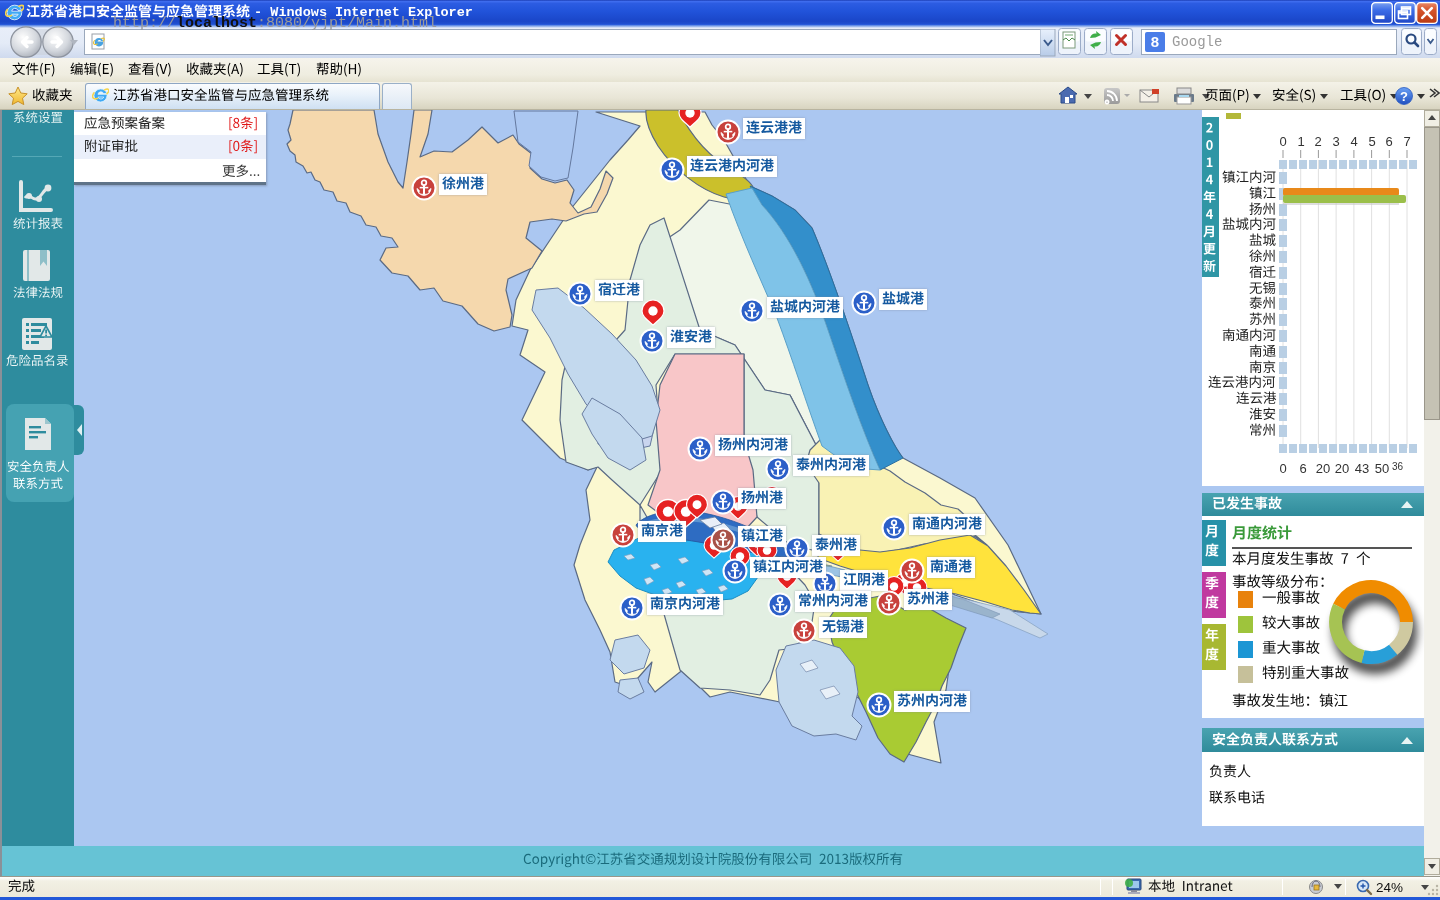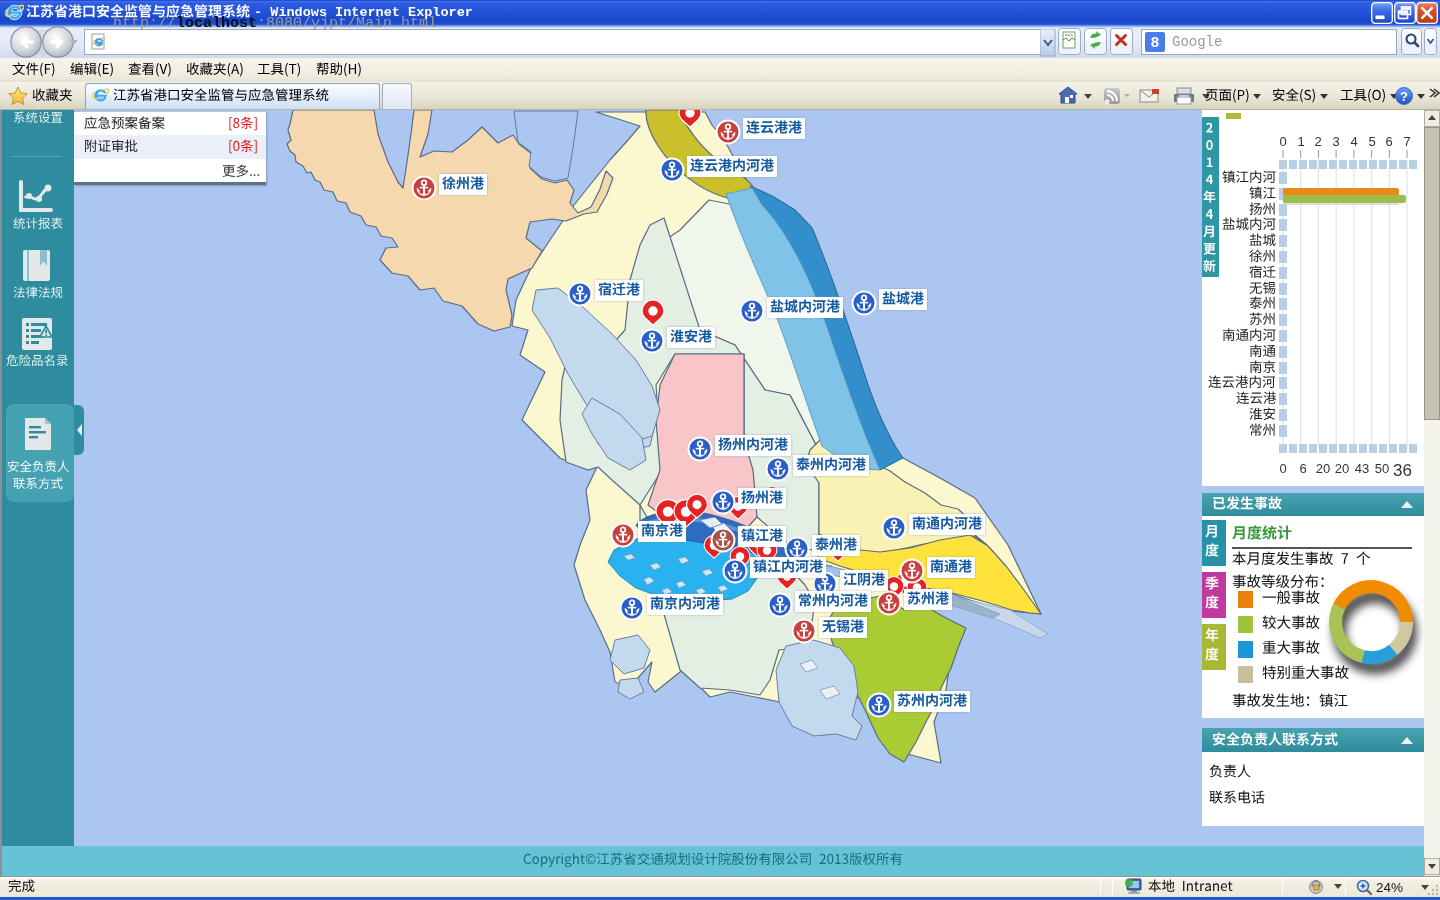--- a/index.html
+++ b/index.html
@@ -1320,21 +1320,21 @@
       <use href="#gR5E38" x="0"></use>
       <use href="#gR5DDE" x="1000"></use>
     </g>
   </svg>
 <div class="abs" style="left:1283px;top:461px;width:20px;text-align:center;font-size:13px;color:#333;margin-left:-10px">0</div>
 <div class="abs" style="left:1303px;top:461px;width:20px;text-align:center;font-size:13px;color:#333;margin-left:-10px">6</div>
 <div class="abs" style="left:1323px;top:461px;width:20px;text-align:center;font-size:13px;color:#333;margin-left:-10px">20</div>
 <div class="abs" style="left:1342px;top:461px;width:20px;text-align:center;font-size:13px;color:#333;margin-left:-10px">20</div>
 <div class="abs" style="left:1362px;top:461px;width:20px;text-align:center;font-size:13px;color:#333;margin-left:-10px">43</div>
 <div class="abs" style="left:1382px;top:461px;width:20px;text-align:center;font-size:13px;color:#333;margin-left:-10px">50</div>
-<div class="abs" style="left:1402px;top:461px;width:20px;text-align:right;font-size:17px;color:#333;margin-left:-10px">36</div>
+<div class="abs" style="left:1402px;top:461px;width:20px;text-align:left;font-size:10px;color:#333;margin-left:-10px">36</div>
 <div class="abs" style="left:1202px;top:493px;width:222px;height:23px;background:linear-gradient(180deg,#49a3b0,#2f8b9b)"></div>
 <svg class="t " style="left:1212px;top:496px" width="70" height="18">
     <g fill="#ffffff" transform="translate(0,12.32) scale(0.014000,-0.014000)">
       <use href="#gB5DF2" x="0"></use>
       <use href="#gB53D1" x="1000"></use>
       <use href="#gB751F" x="2000"></use>
       <use href="#gB4E8B" x="3000"></use>
       <use href="#gB6545" x="4000"></use>
     </g>
   </svg>

